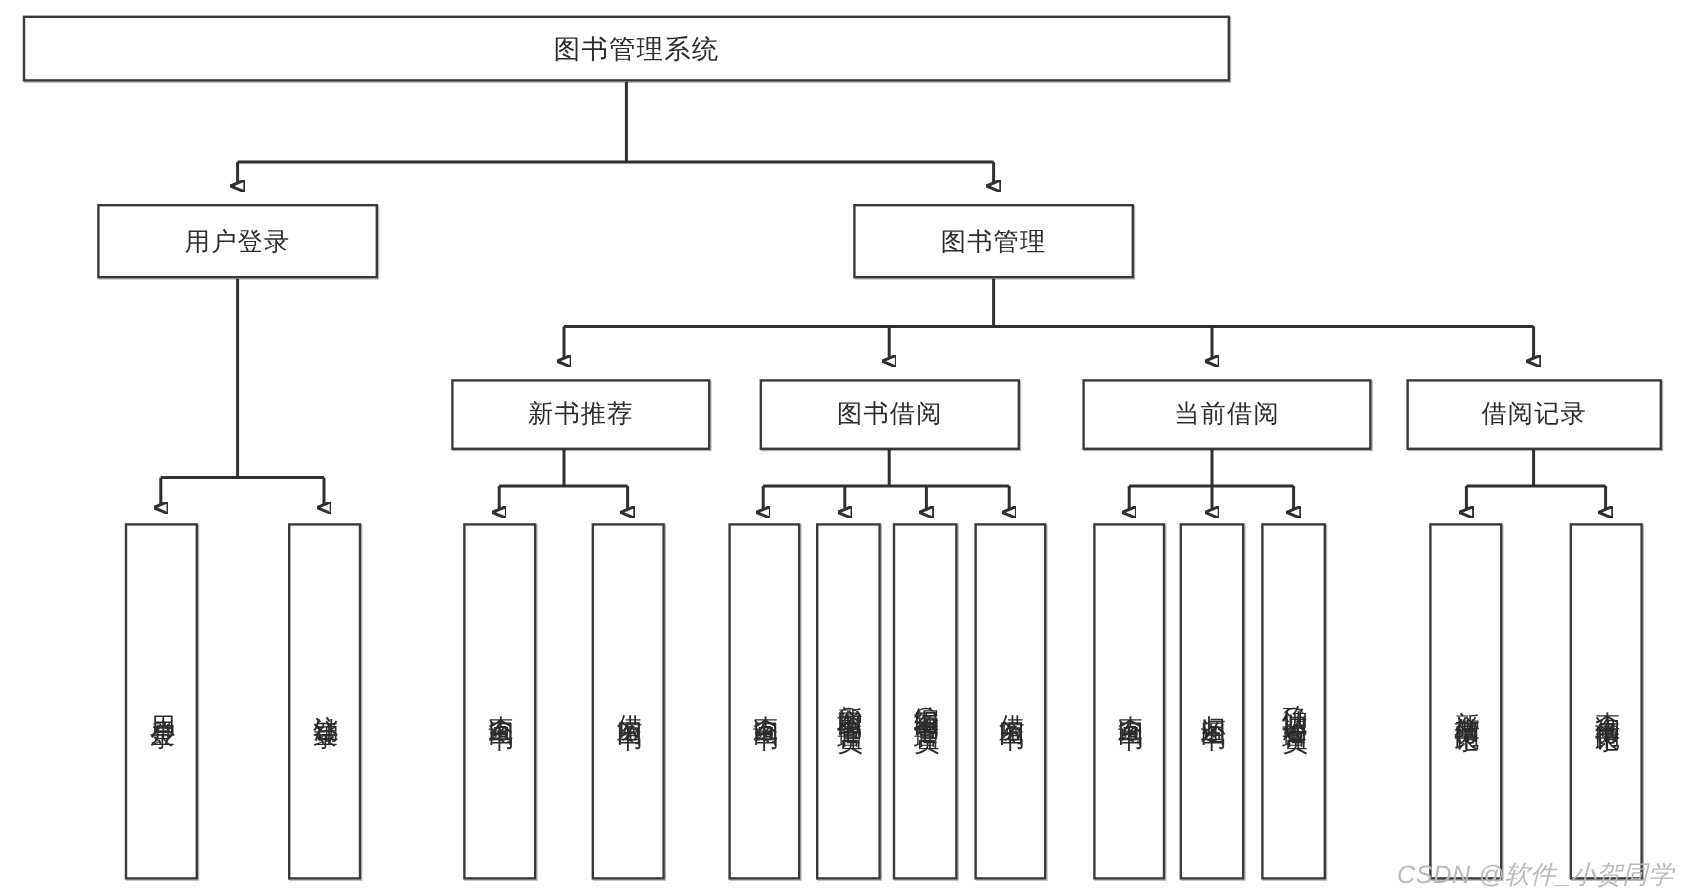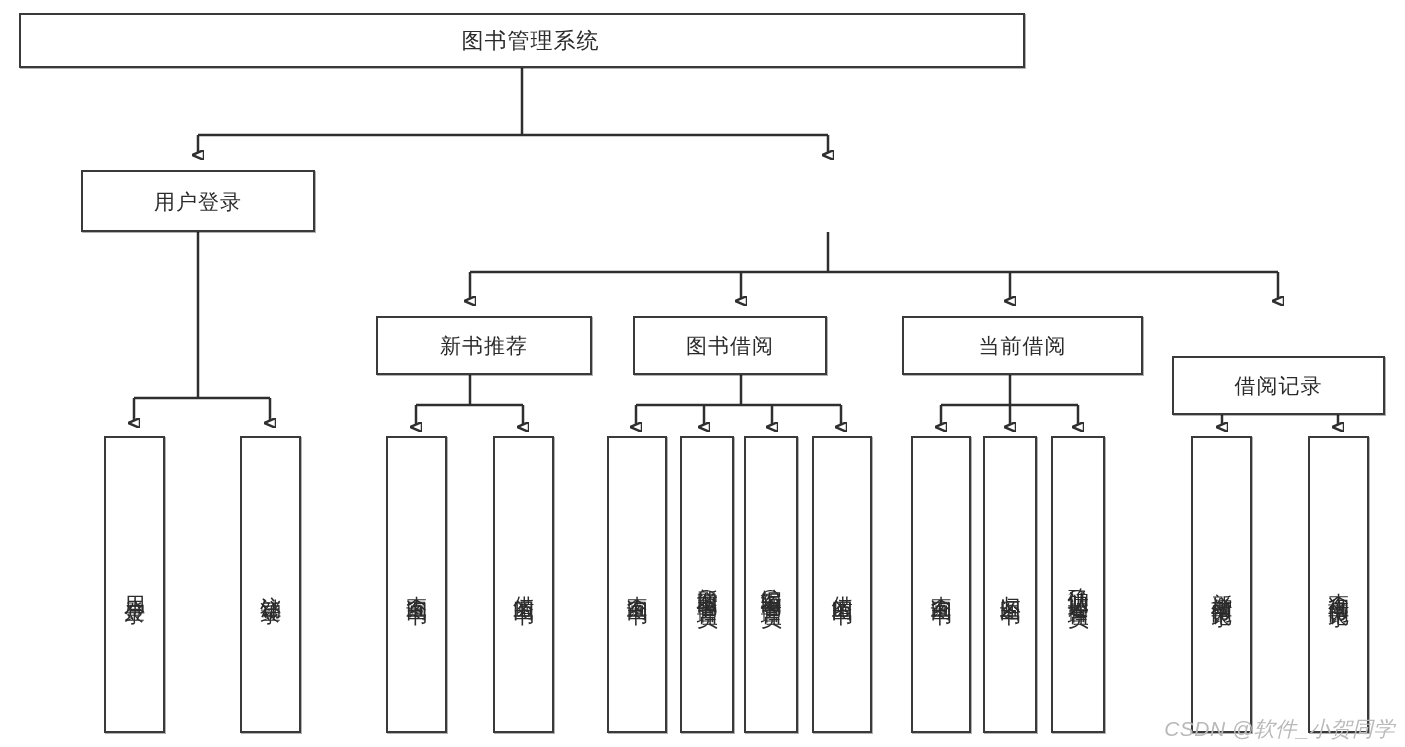--- a/index.html
+++ b/index.html
@@ -123,31 +123,34 @@
     <line x1="1338" y1="405" x2="1338" y2="424" marker-end="url(#arrow)"></line>
   </svg>
 
   <div class="node horiz root" style="left:19px;top:13px;width:1006px;height:55px;padding-left:17px;">
     <span class="label">图书管理系统</span>
   </div>
 
   <div class="node horiz" style="left:81px;top:170px;width:234px;height:62px;">
     <span class="label">用户登录</span>
   </div>
+  <div class="node horiz" style="left:711px;top:170px;width:234px;height:62px;">
+    <span class="label">图书管理</span>
+  </div>
 
   <div class="node horiz" style="left:376px;top:316px;width:216px;height:59px;">
     <span class="label">新书推荐</span>
   </div>
-  <div class="node horiz" style="left:633px;top:316px;width:194px;height:59px;">
+  <div class="node horiz" style="left:633px;top:316px;width:217px;height:59px;">
     <span class="label">图书借阅</span>
   </div>
   <div class="node horiz" style="left:902px;top:316px;width:241px;height:59px;">
     <span class="label">当前借阅</span>
   </div>
-  <div class="node horiz" style="left:1172px;top:316px;width:213px;height:59px;margin-top:40px;">
+  <div class="node horiz" style="left:1172px;top:316px;width:213px;height:59px;">
     <span class="label">借阅记录</span>
   </div>
 
   <div class="node vert" style="left:104px;top:436px;width:61px;height:297px;">
     <span class="label">用户登录</span>
   </div>
   <div class="node vert" style="left:240px;top:436px;width:61px;height:297px;">
     <span class="label">注销登录</span>
   </div>
 

